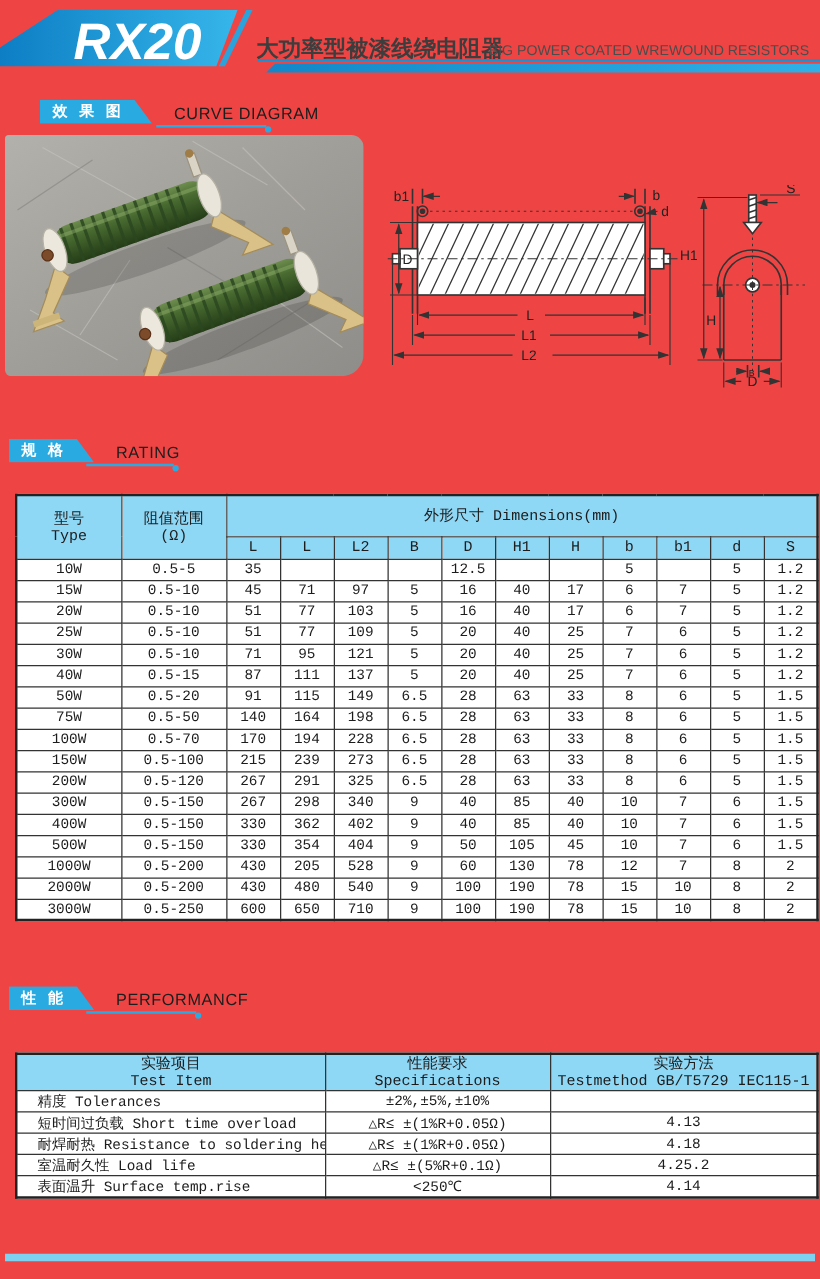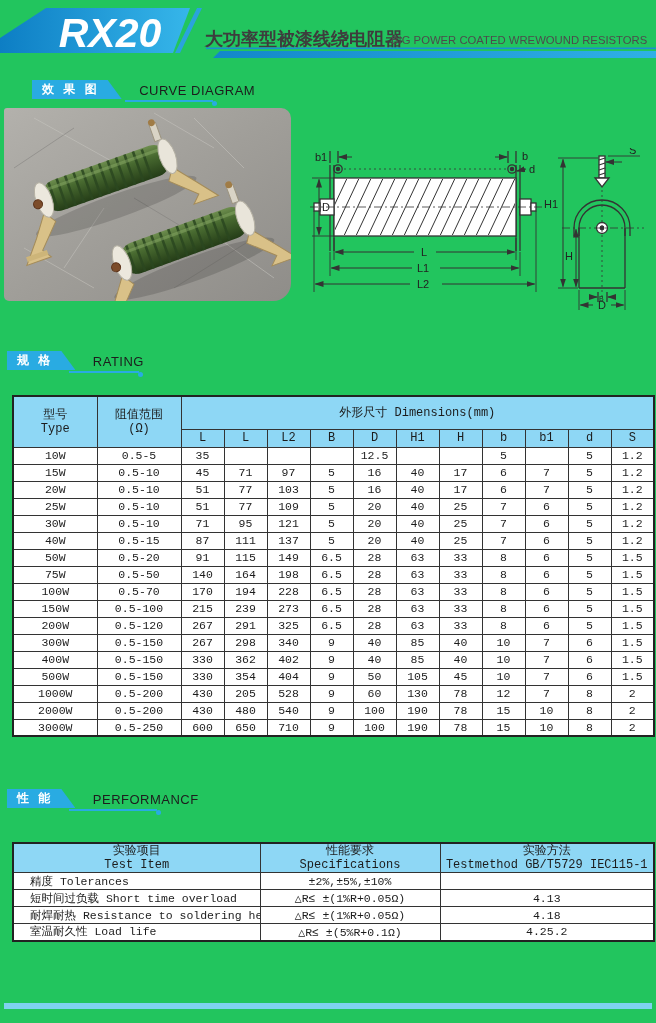--- a/index.html
+++ b/index.html
@@ -1,16 +1,16 @@
 <!DOCTYPE html>
 <html><head>
 <meta charset="utf-8">
 <style>
   html,body{margin:0;padding:0;background:#e8e8e8;}
-  .page{position:relative;width:656px;height:1023px;background:#22c55e;
+  .page{position:relative;width:656px;height:1023px;background:#ef4444;
         font-family:"Liberation Sans",sans-serif;overflow:hidden;margin:0 auto;}
 
   
   .hdr{position:absolute;left:0;top:0;width:656px;height:75px;}
 
   
   .sec{position:absolute;height:22px;}
   .sec .box{display:inline-block;background:#29abe2;color:#fff;font-weight:bold;
             font-size:12px;letter-spacing:3px;padding:3px 22px 3px 10px;line-height:13px;
             clip-path:polygon(0 0,calc(100% - 14px) 0,100% 100%,0 100%);vertical-align:top;}
@@ -638,17 +638,22 @@
         <tr>
           <td class="left">耐焊耐热 Resistance to soldering heat</td>
           <td>△R≤ ±(1%R+0.05Ω)</td>
           <td>4.18</td>
         </tr>
         <tr>
           <td class="left">室温耐久性 Load life</td>
           <td>△R≤ ±(5%R+0.1Ω)</td>
           <td>4.25.2</td>
         </tr>
+        <tr>
+          <td class="left">表面温升 Surface temp.rise</td>
+          <td>&lt;250℃</td>
+          <td>4.14</td>
+        </tr>
       </tbody>
   </table>
 
   <div class="bottombar"></div>
 </div>
 
 </body></html>

